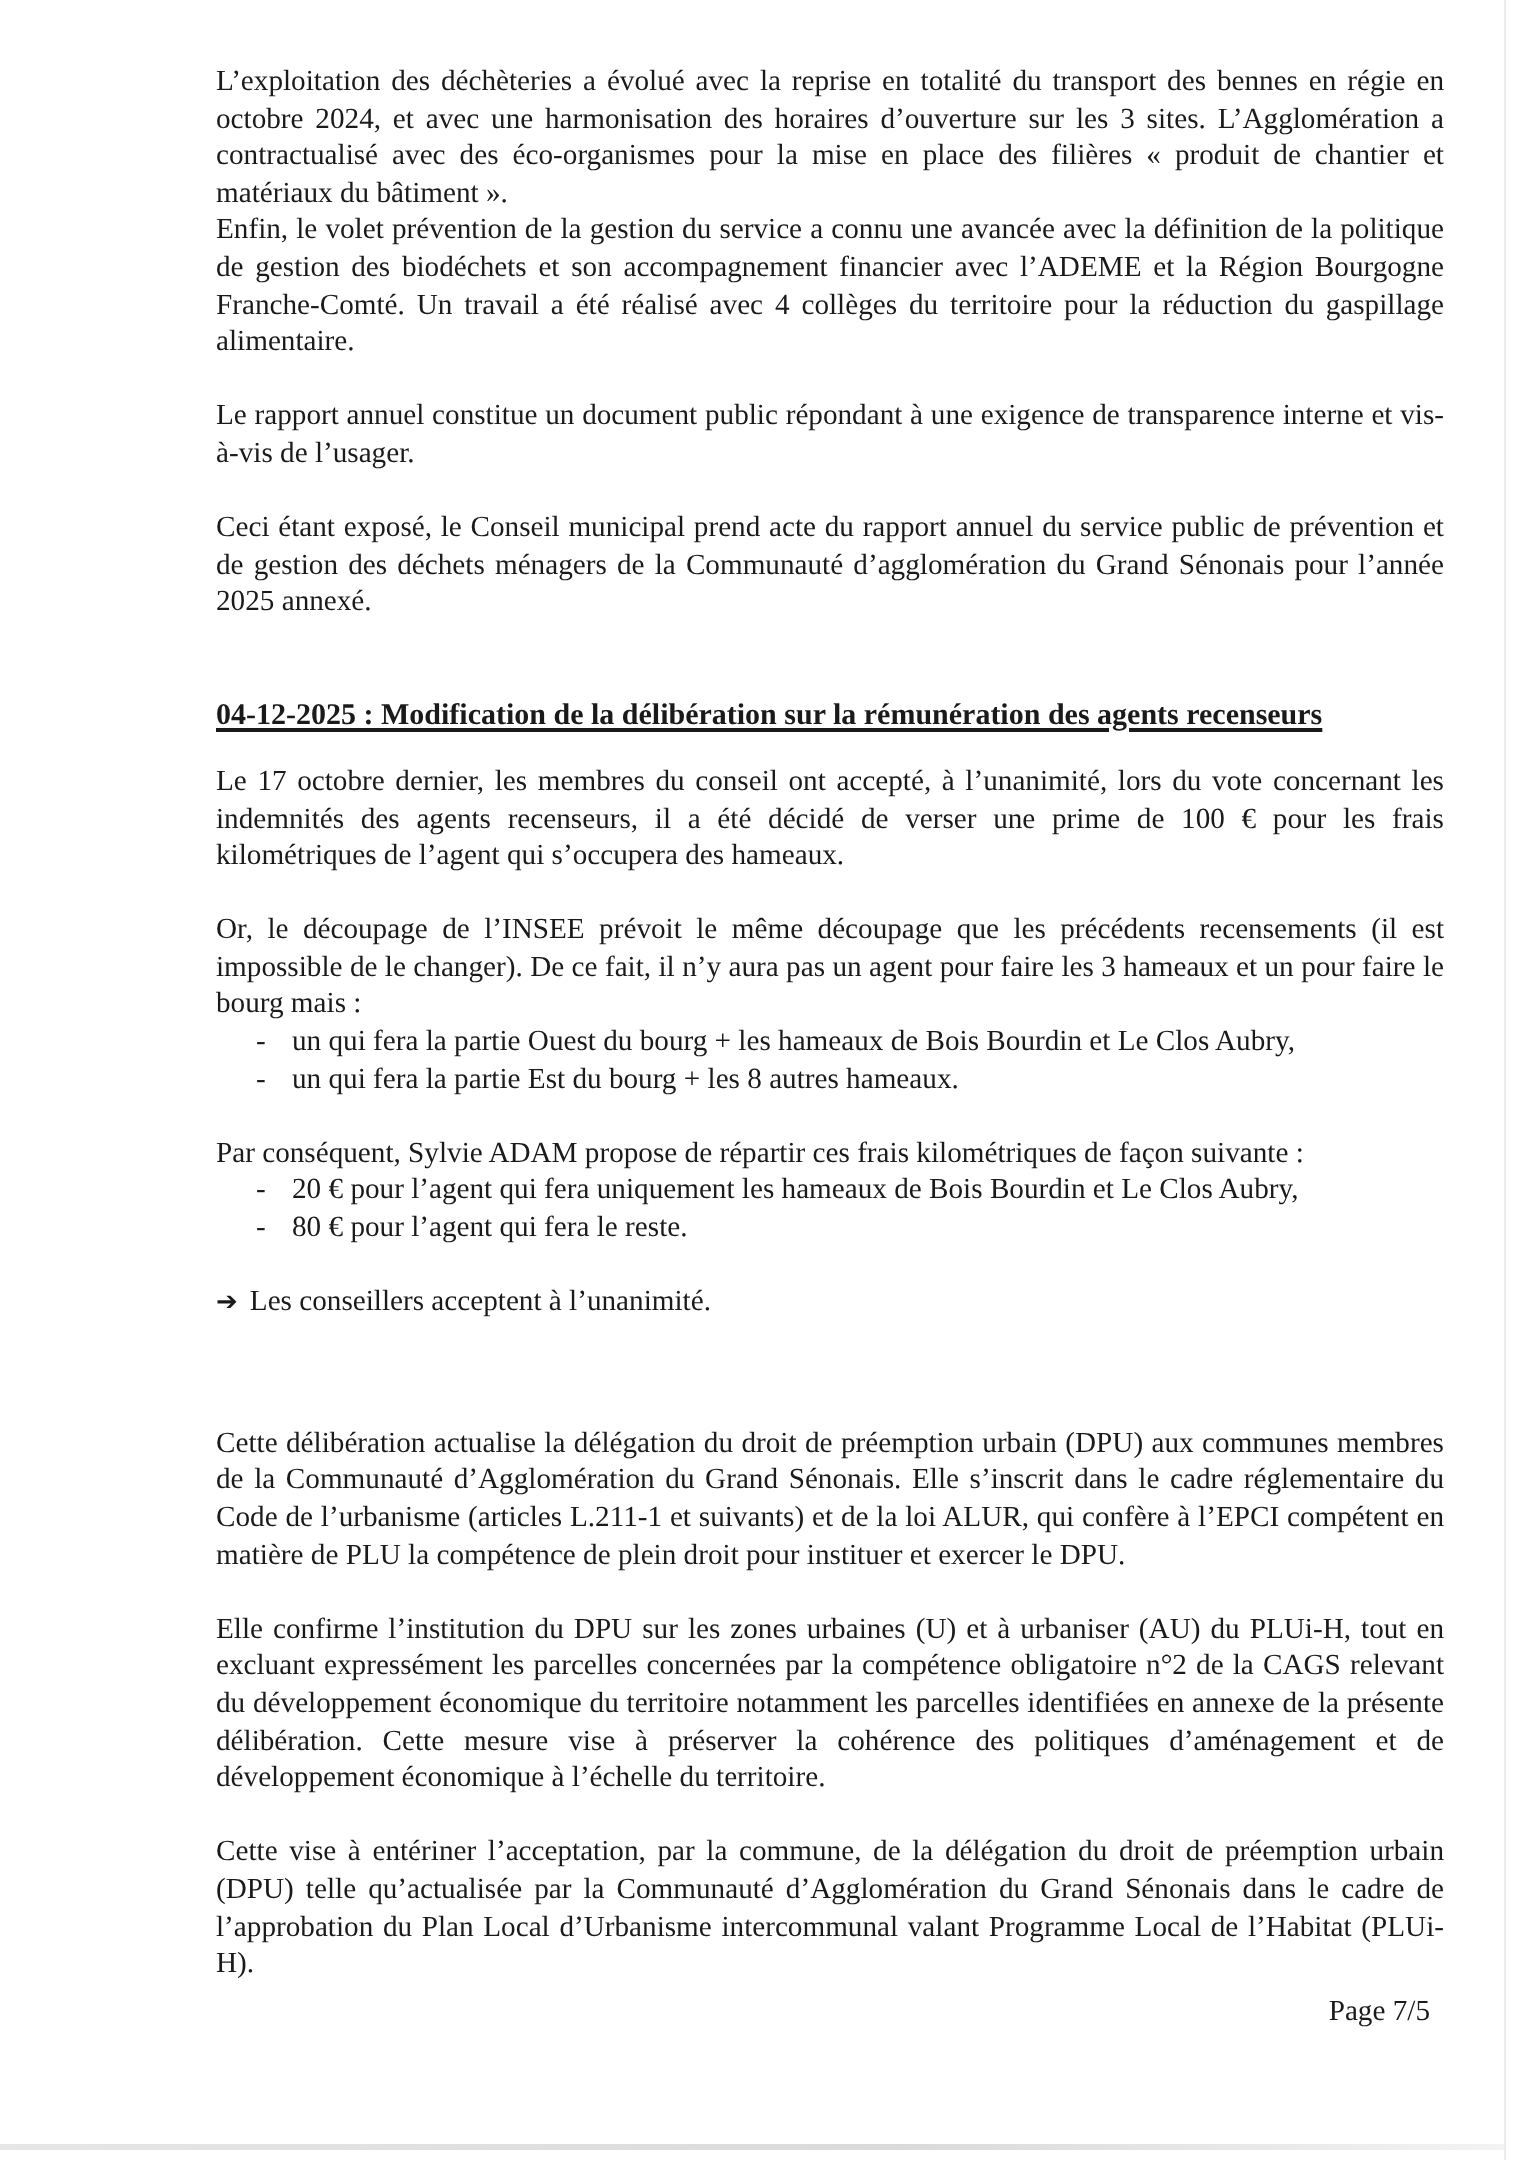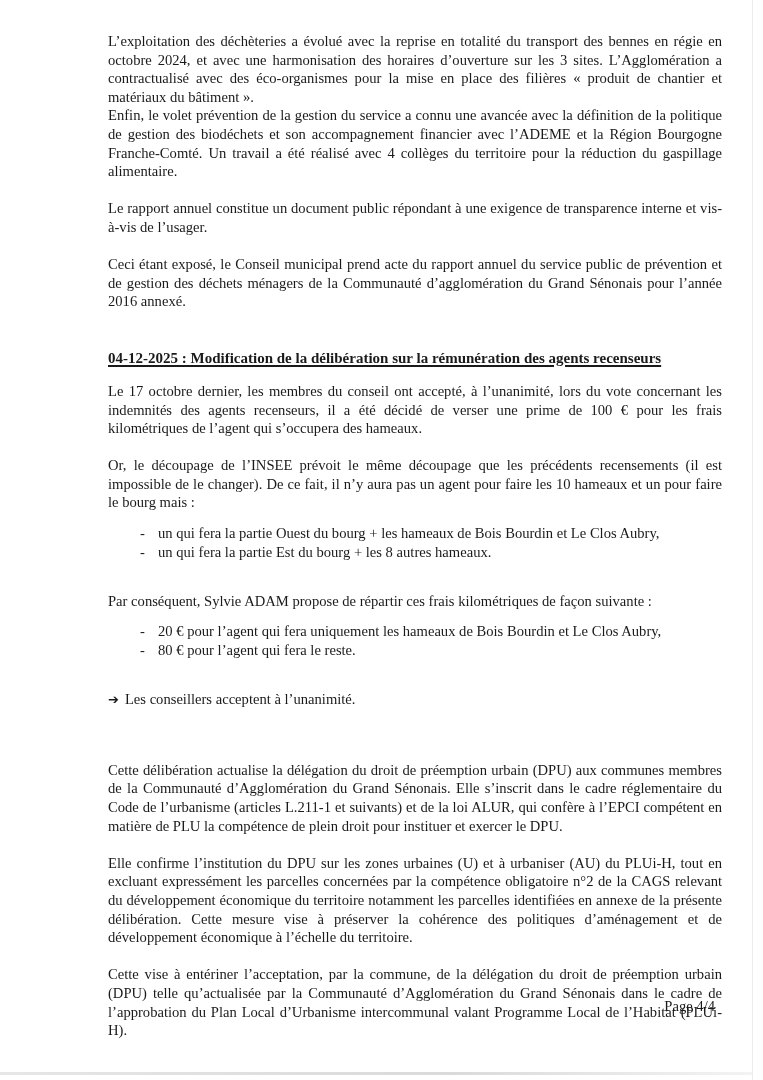--- a/index.html
+++ b/index.html
@@ -8,51 +8,51 @@
     font-family: "Liberation Serif", serif; color: #1a1a1a;
   }
   .page { position: absolute; left: 108px; top: 32px; width: 614px; font-size: 14.6px; line-height: 18.6px; }
   p { margin: 0; text-align: justify; }
   .gap { height: 18.6px; }
   .gap2 { height: 37px; }
   h2 {
     margin: 0; font-size: 15px; font-weight: bold; text-decoration: underline; line-height: 20px;
     text-decoration-thickness: 1.5px; text-underline-offset: 2px;
   }
-  ul.dash { list-style: none; margin: 12px; padding: 0 0 0 20px; }
+  ul.dash { list-style: none; margin: 0; padding: 0 0 0 20px; }
   ul.dash li { position: relative; padding-left: 18px; }
   ul.dash li::before { content: "-"; position: absolute; left: 0; }
   .conclusion { display: flex; align-items: baseline; }
   .arrow { font-family: "DejaVu Sans", sans-serif; font-size: 13px; margin-right: 6px; font-weight: bold; }
   .footer { position: absolute; right: 48px; top: 998px; font-size: 14.6px; }
   .scan-edge { position: absolute; left: 0; right: 10px; top: 1072px; height: 3px;
     background: linear-gradient(to right, #e6e6e6, #dadada 60%, #f3f3f3); }
   .scan-right { position: absolute; right: 10px; top: 0; bottom: 0; width: 1px; background: #ececec; }
 </style>
 </head>
 <body>
 
 <div class="page">
   <div>
     <p>L’exploitation des déchèteries a évolué avec la reprise en totalité du transport des bennes en régie en octobre 2024, et avec une harmonisation des horaires d’ouverture sur les 3 sites. L’Agglomération a contractualisé avec des éco-organismes pour la mise en place des filières « produit de chantier et matériaux du bâtiment ».</p>
     <p>Enfin, le volet prévention de la gestion du service a connu une avancée avec la définition de la politique de gestion des biodéchets et son accompagnement financier avec l’ADEME et la Région Bourgogne Franche-Comté. Un travail a été réalisé avec 4 collèges du territoire pour la réduction du gaspillage alimentaire.</p>
     <div class="gap"></div>
     <p>Le rapport annuel constitue un document public répondant à une exigence de transparence interne et vis-à-vis de l’usager.</p>
     <div class="gap"></div>
-    <p>Ceci étant exposé, le Conseil municipal prend acte du rapport annuel du service public de prévention et de gestion des déchets ménagers de la Communauté d’agglomération du Grand Sénonais pour l’année 2016 annexé.</p>
+    <p>Ceci étant exposé, le Conseil municipal prend acte du rapport annuel du service public de prévention et de gestion des déchets ménagers de la Communauté d’agglomération du Grand Sénonais pour l’année 2025 annexé.</p>
   </div>
 
   <div class="gap2"></div>
 
   <div>
     <h2>04-12-2025 : Modification de la délibération sur la rémunération des agents recenseurs</h2>
     <div style="height:14px"></div>
     <p>Le 17 octobre dernier, les membres du conseil ont accepté, à l’unanimité, lors du vote concernant les indemnités des agents recenseurs, il a été décidé de verser une prime de 100 € pour les frais kilométriques de l’agent qui s’occupera des hameaux.</p>
     <div class="gap"></div>
-    <p>Or, le découpage de l’INSEE prévoit le même découpage que les précédents recensements (il est impossible de le changer). De ce fait, il n’y aura pas un agent pour faire les 10 hameaux et un pour faire le bourg mais :</p>
+    <p>Or, le découpage de l’INSEE prévoit le même découpage que les précédents recensements (il est impossible de le changer). De ce fait, il n’y aura pas un agent pour faire les 3 hameaux et un pour faire le bourg mais :</p>
     <ul class="dash">
       <li>un qui fera la partie Ouest du bourg + les hameaux de Bois Bourdin et Le Clos Aubry,</li>
       <li>un qui fera la partie Est du bourg + les 8 autres hameaux.</li>
     </ul>
     <div class="gap"></div>
     <p>Par conséquent, Sylvie ADAM propose de répartir ces frais kilométriques de façon suivante :</p>
     <ul class="dash">
       <li>20 € pour l’agent qui fera uniquement les hameaux de Bois Bourdin et Le Clos Aubry,</li>
       <li>80 € pour l’agent qui fera le reste.</li>
     </ul>
@@ -68,15 +68,15 @@
   <div>
     <div style="height:14px"></div>
     <p>Cette délibération actualise la délégation du droit de préemption urbain (DPU) aux communes membres de la Communauté d’Agglomération du Grand Sénonais. Elle s’inscrit dans le cadre réglementaire du Code de l’urbanisme (articles L.211-1 et suivants) et de la loi ALUR, qui confère à l’EPCI compétent en matière de PLU la compétence de plein droit pour instituer et exercer le DPU.</p>
     <div class="gap"></div>
     <p>Elle confirme l’institution du DPU sur les zones urbaines (U) et à urbaniser (AU) du PLUi-H, tout en excluant expressément les parcelles concernées par la compétence obligatoire n°2 de la CAGS relevant du développement économique du territoire notamment les parcelles identifiées en annexe de la présente délibération. Cette mesure vise à préserver la cohérence des politiques d’aménagement et de développement économique à l’échelle du territoire.</p>
     <div class="gap"></div>
     <p>Cette vise à entériner l’acceptation, par la commune, de la délégation du droit de préemption urbain (DPU) telle qu’actualisée par la Communauté d’Agglomération du Grand Sénonais dans le cadre de l’approbation du Plan Local d’Urbanisme intercommunal valant Programme Local de l’Habitat (PLUi-H).</p>
   </div>
 </div>
 
-<div class="footer">Page 4/4</div>
+<div class="footer">Page 7/5</div>
 <div class="scan-edge"></div>
 <div class="scan-right"></div>
 
 </body></html>

